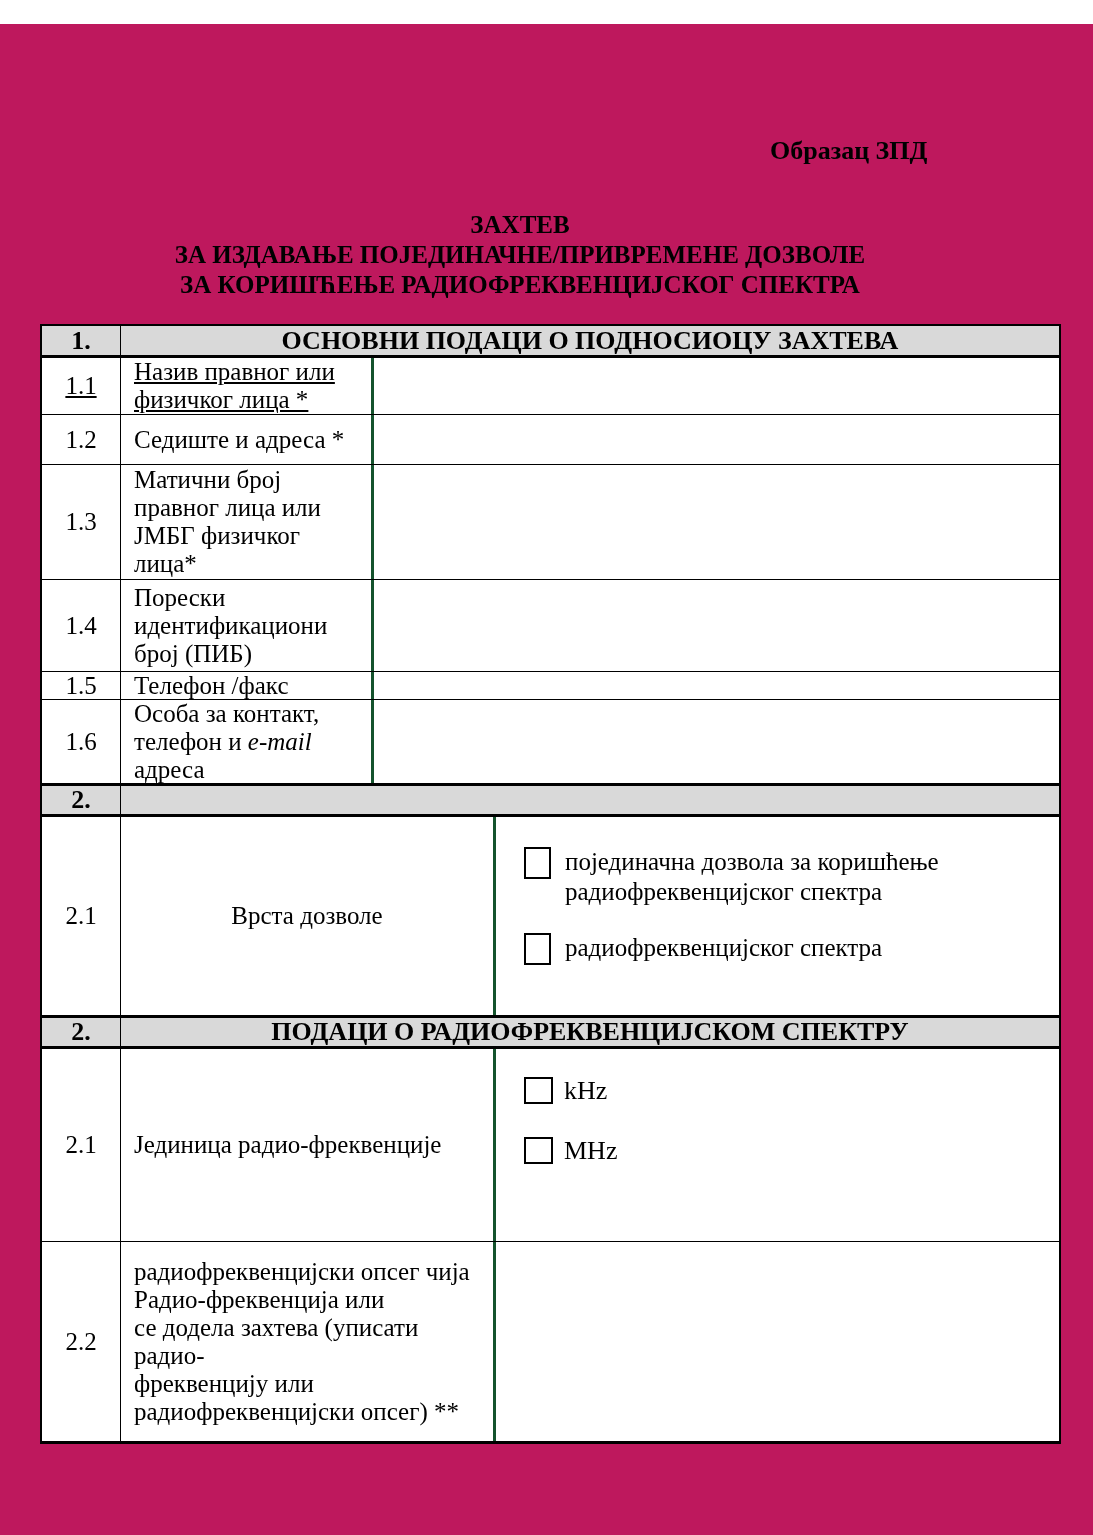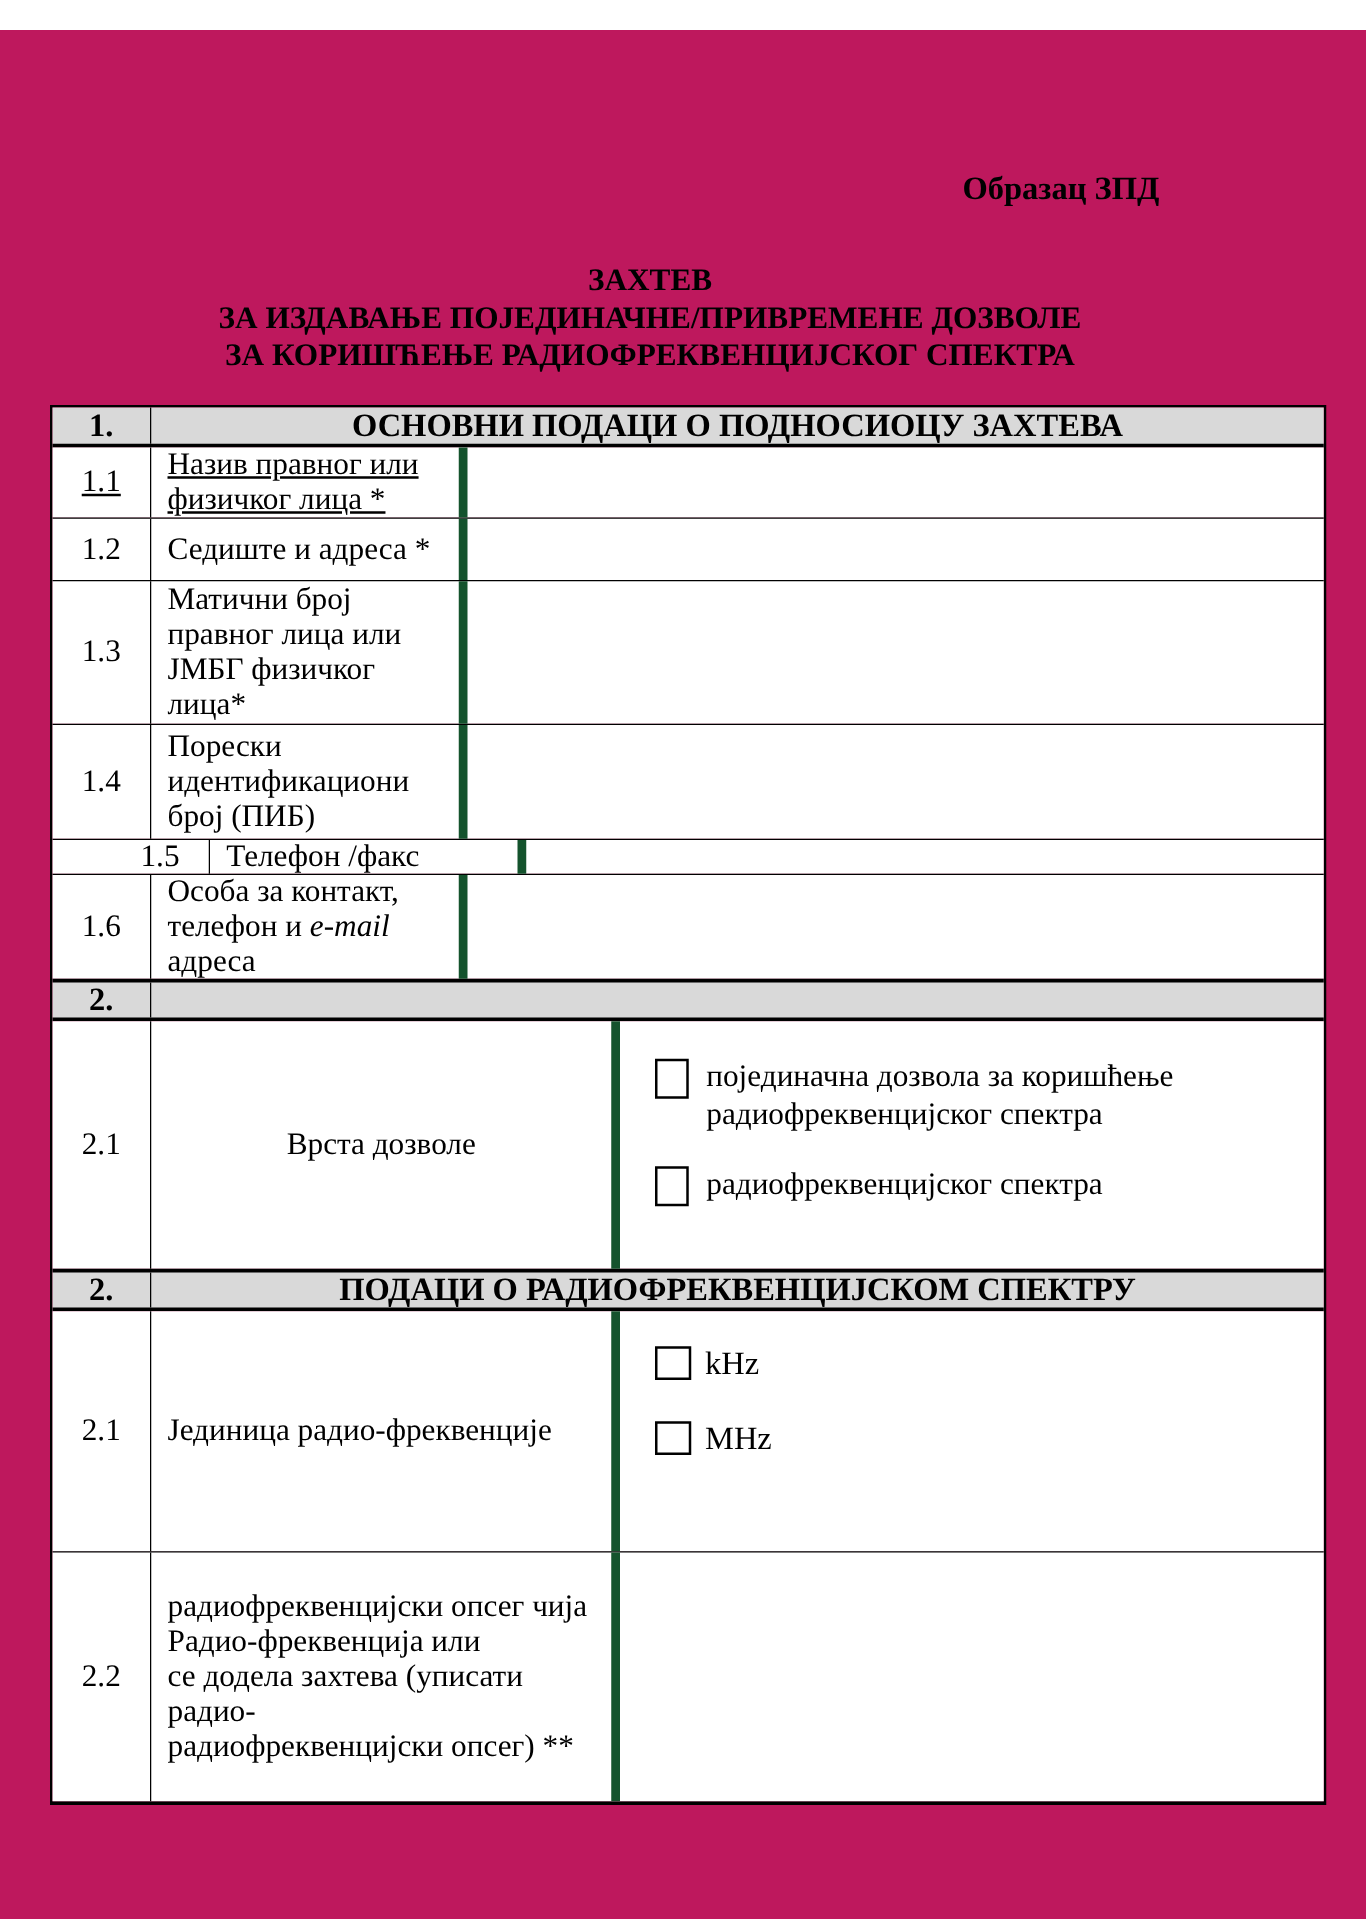--- a/index.html
+++ b/index.html
@@ -71,42 +71,42 @@
   .sec-title{
     flex:1;
     display:flex;
     align-items:center;
     justify-content:center;
     font-weight:bold;
     font-size:26px;
   }
   .label{
     width:253px;
-    border-right:7px solid #14532d;
+    border-right:3px solid #14532d;
     box-sizing:border-box;
     display:flex;
     flex-direction:column;
     justify-content:center;
     padding:1px 8px 1px 13px;
     font-size:25px;
     line-height:28px;
     flex:none;
   }
   .label .ln{display:block;}
   .label2{width:375px;}
   .label-center{align-items:center;text-align:center;padding-left:0;padding-right:0;}
   .val{flex:1;box-sizing:border-box;}
 
   
   .rh-sec{height:32px;}
   .rh-11{height:56px;text-decoration:underline;}
   .rh-12{height:50px;}
   .rh-13{height:115px;}
   .rh-14{height:92px;}
-  .rh-15{height:28px;padding-left:47px;}
+  .rh-15{height:28px;}
   .rh-16{height:84px;}
   .rh-sec2{height:34px;}
   .rh-21{height:198px;}
   .rh-sec3{height:34px;}
   .rh-21b{height:192px;}
   .rh-22{height:200px;}
 
   
   .val-opts{padding:30px 6px 0 28px;}
   .opt{display:flex;align-items:flex-start;margin:0 0 26px 0;}
@@ -255,19 +255,20 @@
         </div>
       </div>
     </div>
 
     <div class="row rh-22">
       <div class="num">2.2</div>
       <div class="label label2">
         <span class="ln">радиофреквенцијски опсег чија</span>
         <span class="ln">Радио-фреквенција или</span>
         <span class="ln">се додела захтева (уписати радио-</span>
+        <span class="ln">фреквенцију или</span>
         <span class="ln">радиофреквенцијски опсег) **</span>
       </div>
       <div class="val"></div>
     </div>
 
   </div>
 </div>
 
 </body></html>

